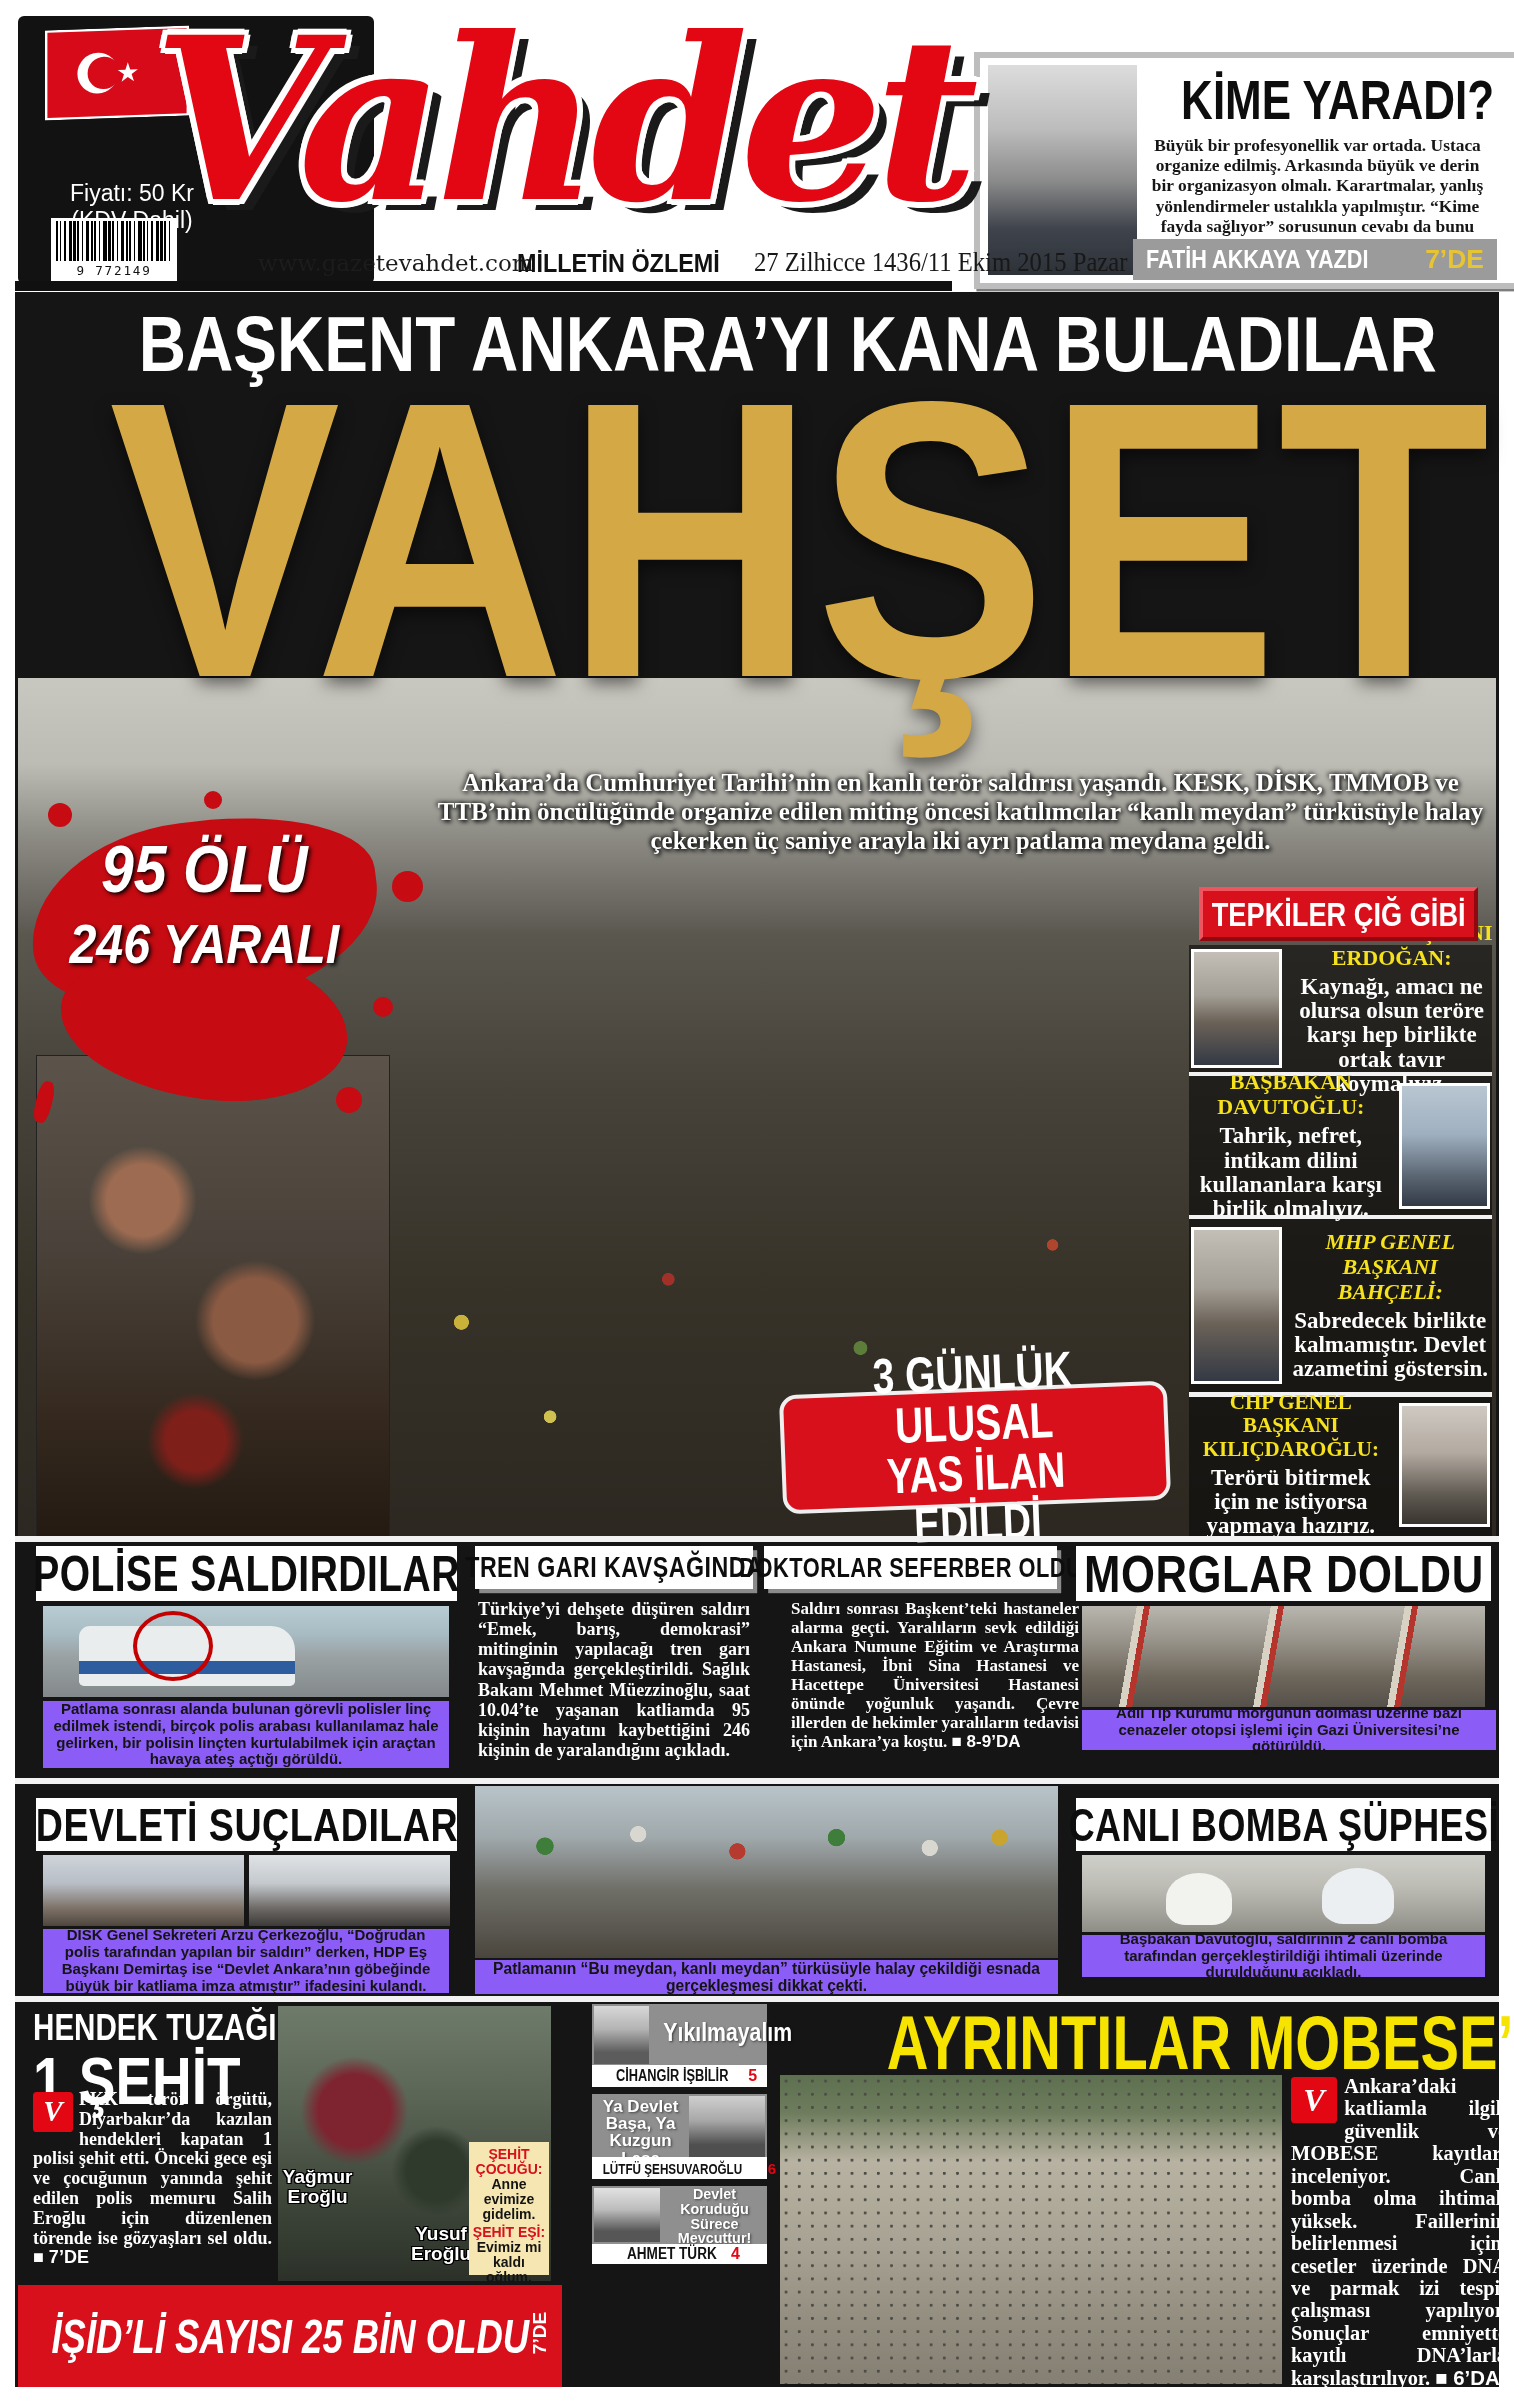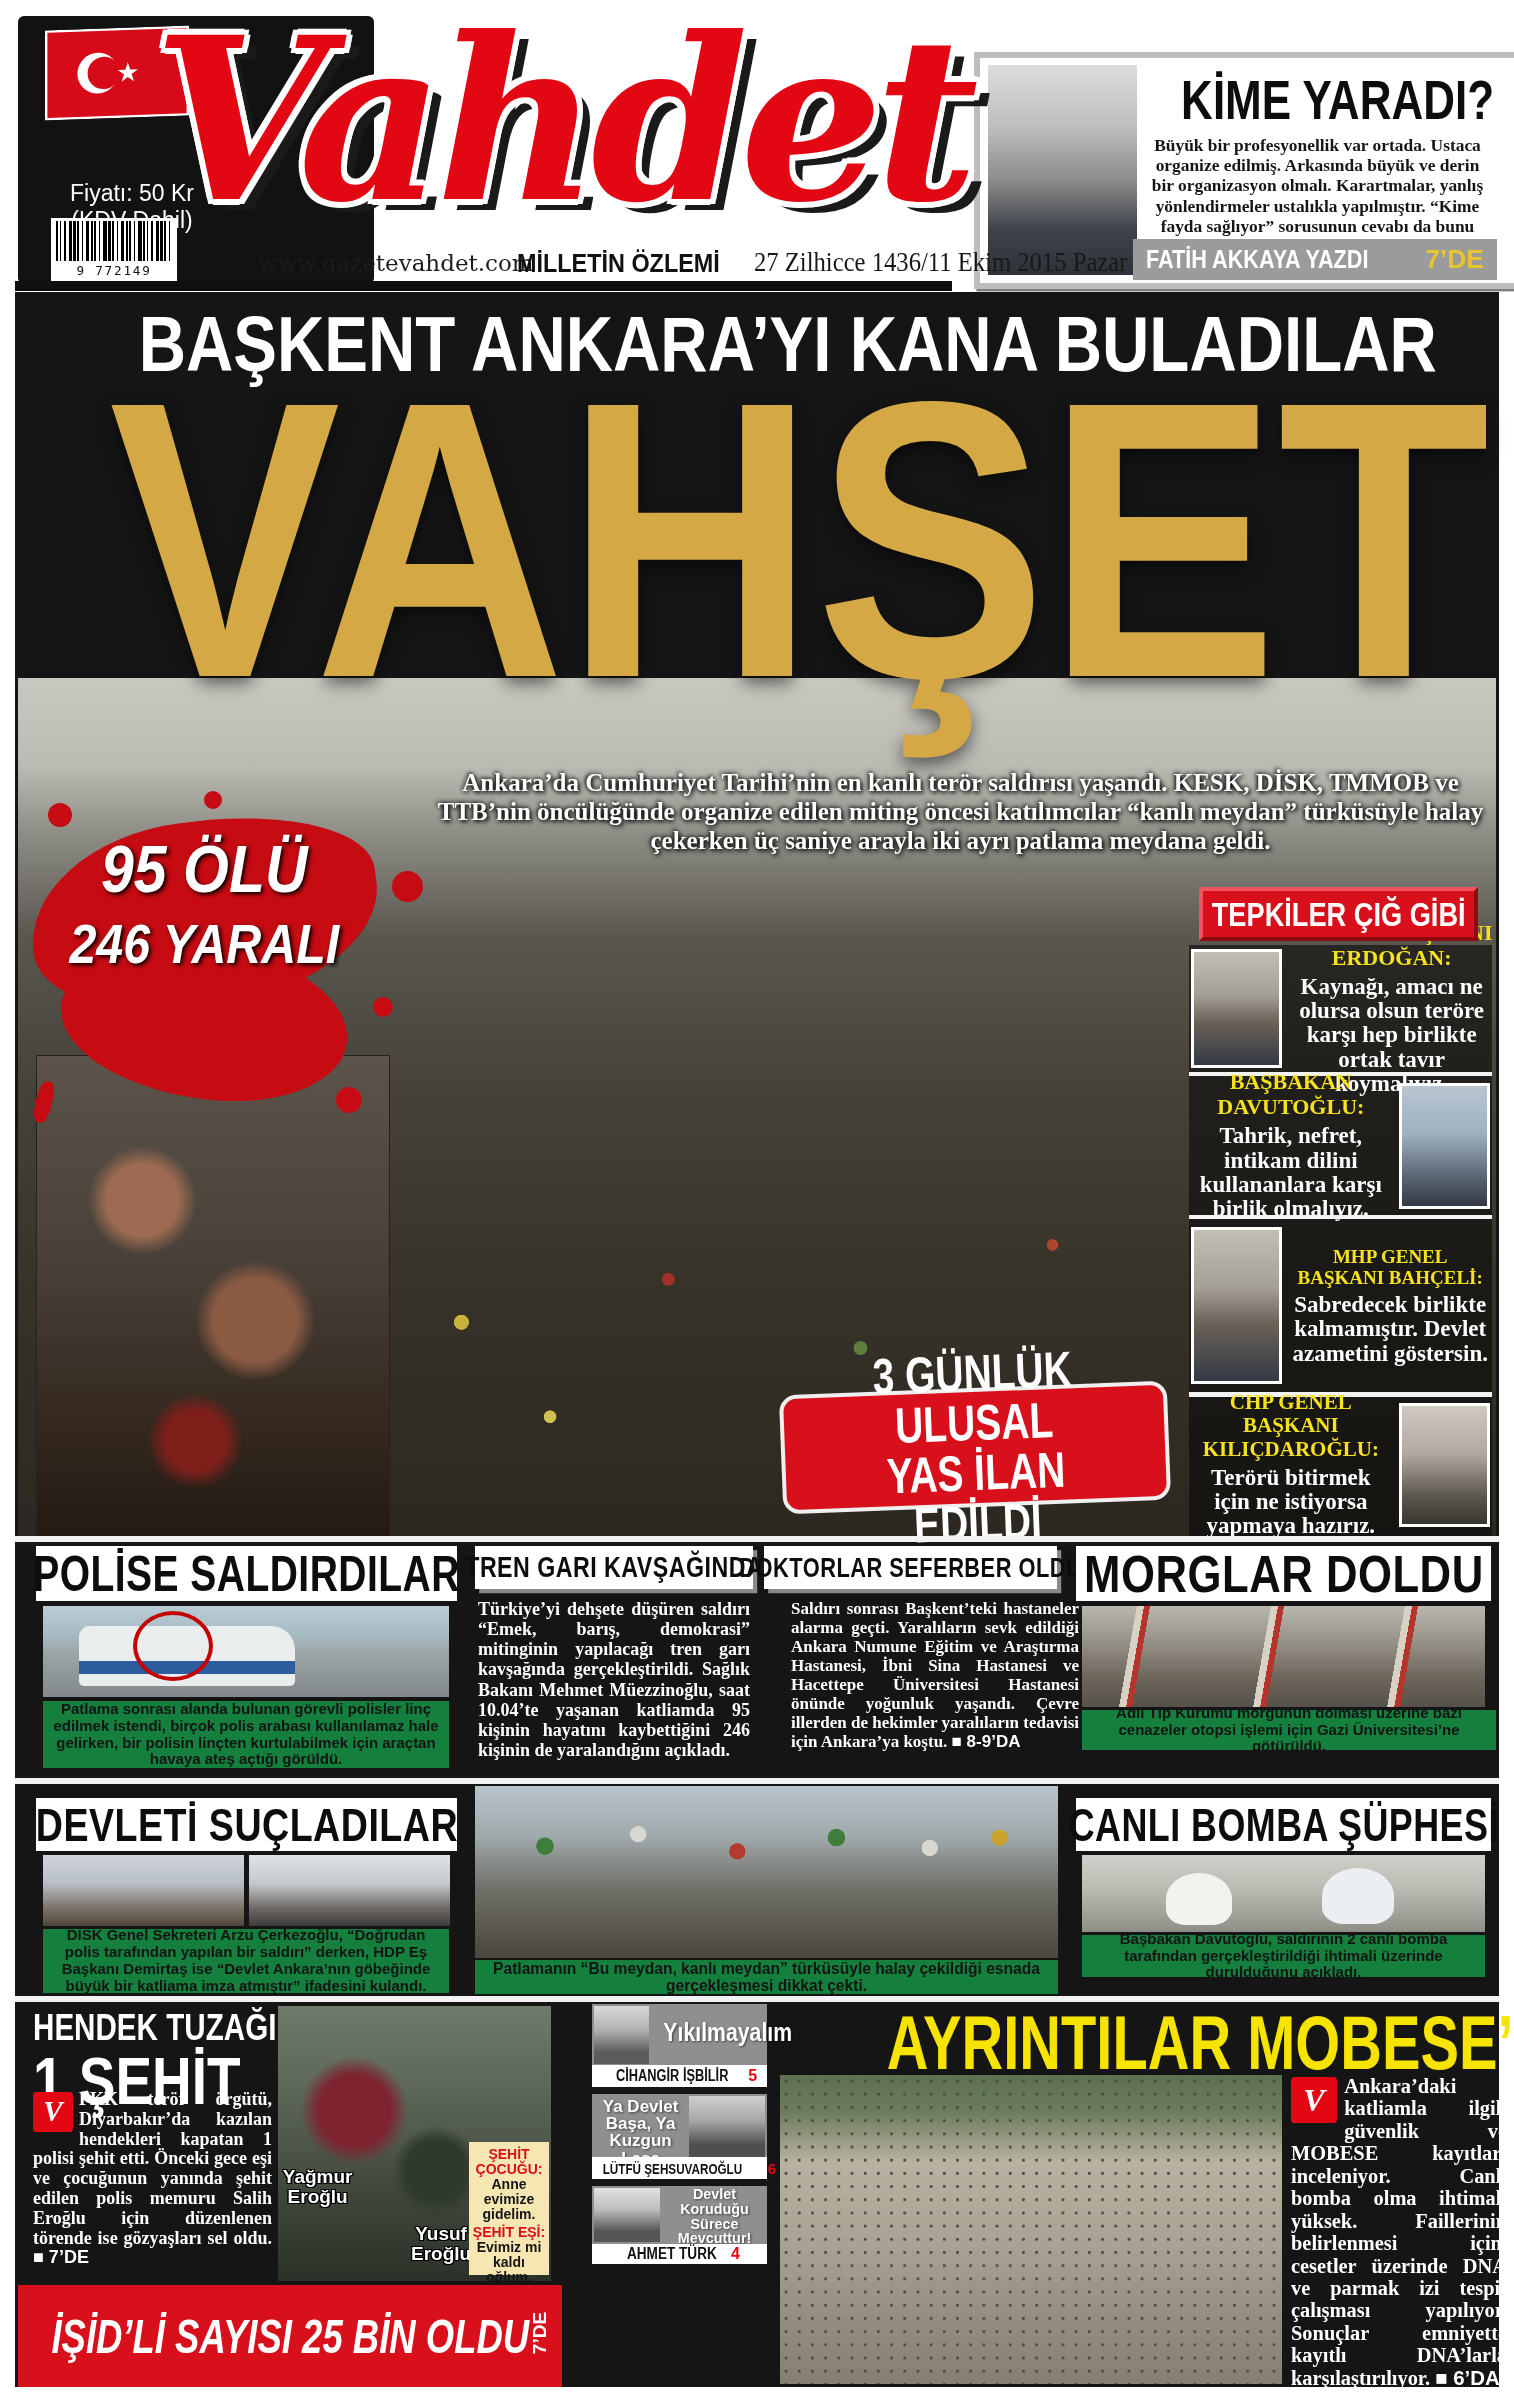--- a/index.html
+++ b/index.html
@@ -4,21 +4,21 @@
 <style>
   html,body{margin:0;padding:0;background:#ffffff;}
   #page{position:relative;width:1514px;height:2401px;background:#ffffff;overflow:hidden;
         font-family:"Liberation Sans",sans-serif;color:#111;}
   .abs{position:absolute;}
   .cx{display:inline-block;white-space:nowrap;}
   .flexc{display:flex;align-items:center;justify-content:center;}
   .prel{white-space:pre-line;}
   .headbox{background:#fff;color:#0d0d0d;font-weight:900;}
   .headbox .cx{font-weight:900;letter-spacing:0.6px;}
-  .cream{background:#15803d;color:#141414;font-weight:700;text-align:center;line-height:1.12;}
+  .cream{background:#8b5cf6;color:#141414;font-weight:700;text-align:center;line-height:1.12;}
   .serifw{font-family:"Liberation Serif",serif;font-weight:700;color:#fff;}
   .yname{color:#f5e11c;font-family:"Liberation Serif",serif;font-weight:700;text-align:center;line-height:1.12;}
   .quote{color:#fff;font-family:"Liberation Serif",serif;font-weight:700;text-align:center;line-height:1.05;}
   .portrait{background:linear-gradient(180deg,#c3bfb6 0%,#a49f96 38%,#6b6258 62%,#333944 100%);border:3px solid #fff;}
   .photo{background:#777;}
   .vcheck{background:#e30613;color:#fff;font-weight:900;display:flex;align-items:center;justify-content:center;
           border-radius:3.6px;font-style:italic;}
   .blob{position:absolute;background:#c60b12;}
   .wrule{background:#f2f2f2;}
   .namestrip{background:#fff;display:flex;align-items:center;justify-content:center;gap:6px;font-weight:900;}
@@ -154,21 +154,21 @@
 DAVUTOĞLU:</div>
         <div class="quote" style="font-size:23px;margin-top:4.8px;">Tahrik, nefret, intikam dilini kullananlara karşı birlik olmalıyız.</div>
       </div>
       <div class="portrait" style="width:85px;height:120px;flex:none;background:linear-gradient(180deg,#b9c6d2 0%,#9fb0c0 40%,#5b6673 75%,#323a46 100%);"></div>
     </div>
     <div class="wrule" style="height:4.2px;"></div>
 
     <div style="height:173px;display:flex;align-items:center;gap:8.4px;padding:3.6px 2.4px;box-sizing:border-box;">
       <div class="portrait" style="width:85px;height:151px;flex:none;"></div>
       <div style="flex:1;">
-        <div class="yname prel" style="font-size:19px;">MHP GENEL
+        <div class="yname prel" style="font-size:22px;font-style:italic;">MHP GENEL
 BAŞKANI BAHÇELİ:</div>
         <div class="quote" style="font-size:23px;margin-top:4.8px;">Sabredecek birlikte kalmamıştır. Devlet azametini göstersin.</div>
       </div>
     </div>
     <div class="wrule" style="height:4.2px;"></div>
 
     <div style="height:136px;display:flex;align-items:center;gap:8.4px;padding:3.6px 2.4px;box-sizing:border-box;">
       <div style="flex:1;">
         <div class="yname prel" style="font-size:21px;">CHP GENEL BAŞKANI
 KILIÇDAROĞLU:</div>

